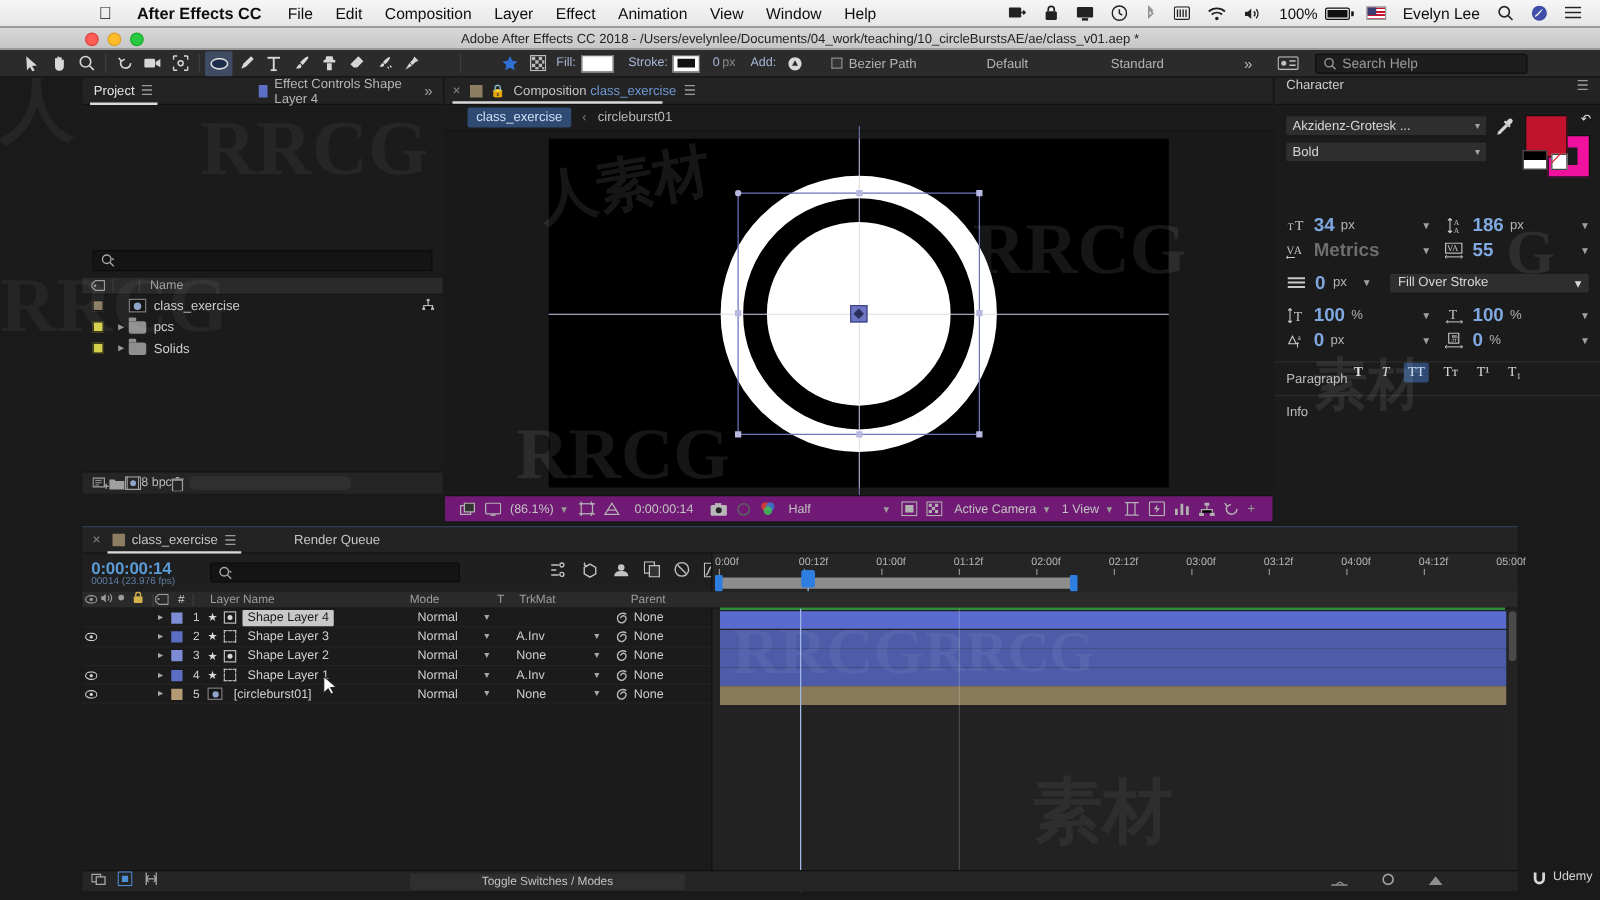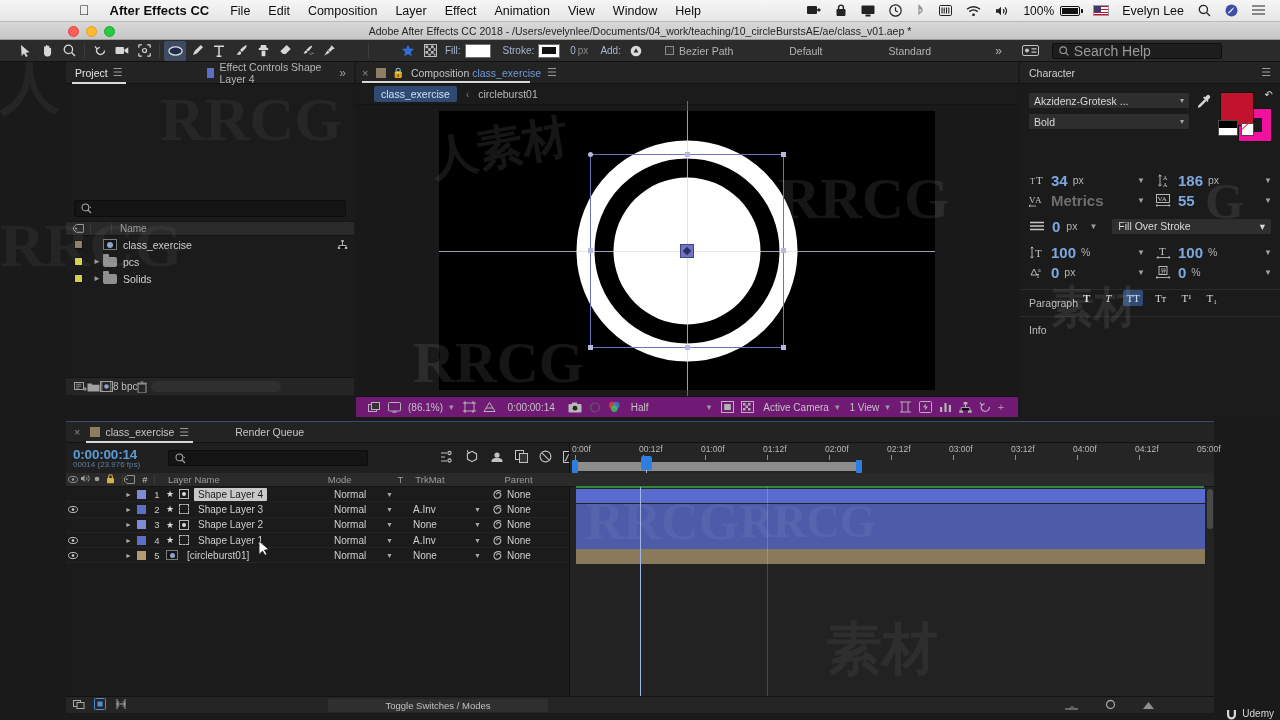--- a/index.html
+++ b/index.html
@@ -84,21 +84,21 @@
     content:""; position:absolute; left:3px; top:2.5px; right:3px; bottom:2.5px; background:#111;
   }
   .tb-num { font-size: 10px; color: #a8b6d6; padding: 0 2px; }
   .tb-unit { font-size: 10px; color: #8c8c8c; padding-right: 8px; }
   .tb-txt { font-size: 10.5px; color: #b4b4b4; padding: 0 10px; white-space: nowrap; }
   .cb-sq { width: 9px; height: 9px; border: 1px solid #8a8a8a; background: #343434; margin-right: 5px; }
   .search-help {
     height: 16px; background: #1d1d1d; border: 1px solid #0e0e0e; border-radius: 2px;
     display: flex; align-items: center; padding: 0 6px; gap: 5px; width: 170px;
   }
-  .search-help span { font-size: 14px; color: #9a9a9a; }
+  .search-help span { font-size: 11px; color: #9a9a9a; }
 
   
   .panel { position: absolute; background: #1f1f1f; }
   .ptab {
     height: 22px; display: flex; align-items: center; gap: 5px; padding: 0 9px;
     font-size: 10.5px; color: #b6b6b6; position: relative;
   }
   .ptab.active { color: #e4e4e4; }
   .ptab.active:after {
     content:""; position:absolute; left:6px; right:6px; bottom:0; height:2px; background:#d9d9d9;
@@ -196,21 +196,21 @@
     border-top:1px solid #121212; display:flex; align-items:center; padding-left:8px; gap:0;
   }
   .cb-ic { width:20px; height:18px; display:flex;align-items:center;justify-content:center;color:#b2b2b2; }
   .cb-ic.dim { color:#5e5e5e; }
   .cb-txt { font-size:10px; color:#c3c3c3; padding:0 4px; white-space:nowrap;}
   .cb-chev { font-size:9px; color:#9b9b9b; padding:0 6px 0 2px;}
 
   
   #char-panel { left: 1020px; top: 62px; width: 260px; height: 355px; background:#1b1b1b; }
   .char-head {
-    height:22px; display:flex; align-items:center; justify-content:space-between;
+    height:22px; display:flex; align-items:flex-start; justify-content:space-between;
     padding:0 9px; background:#232323; border-bottom:1px solid #111;
     font-size:10.5px; color:#cfcfcf;
   }
   .char-body { padding:8px 8px 0 8px; }
   .font-row { display:flex; align-items:flex-start; gap:6px; }
   .font-selects { flex:1; }
   .ae-select {
     height:17px; background:#2e2e2e; border:1px solid #1a1a1a; border-radius:2px;
     display:flex; align-items:center; justify-content:space-between; padding:0 5px;
     font-size:10.5px; color:#d8d8d8; margin-bottom:4px;
@@ -312,21 +312,21 @@
   }
 
   
   .wm { position:absolute; pointer-events:none; color:rgba(255,255,255,.085); font-weight:bold; }
   .wm-center {
     position:absolute; left:50%; top:658px; transform:translateX(-50%);
     display:flex; align-items:center; gap:10px; color:rgba(255,255,255,.30);
     font-size:30px; font-weight:bold; pointer-events:none;
   }
   .udemy {
-    position:absolute; right:6px; bottom:0; display:flex; align-items:center; gap:4px;
+    position:absolute; right:6px; bottom:12px; display:flex; align-items:center; gap:4px;
     color:#d6d6d6; font-size:10px;
   }
   .cursor { position:absolute; left:258px; top:540px; z-index:60; }
 </style>
 </head>
 <body>
 
 <div id="app">
 
   <div class="mac-menubar">

